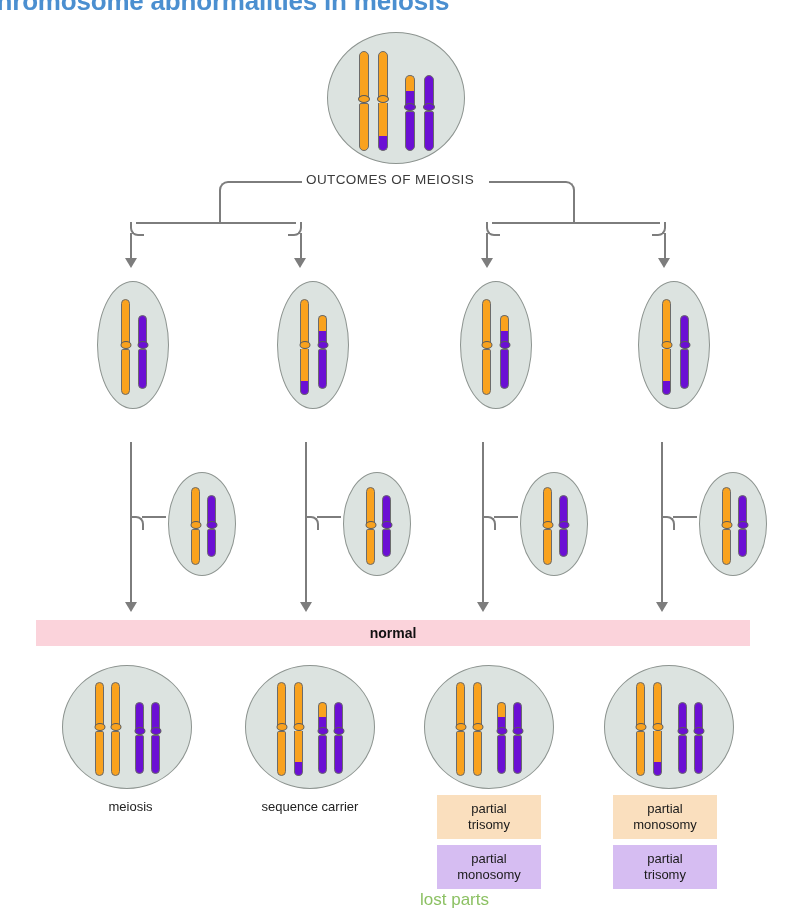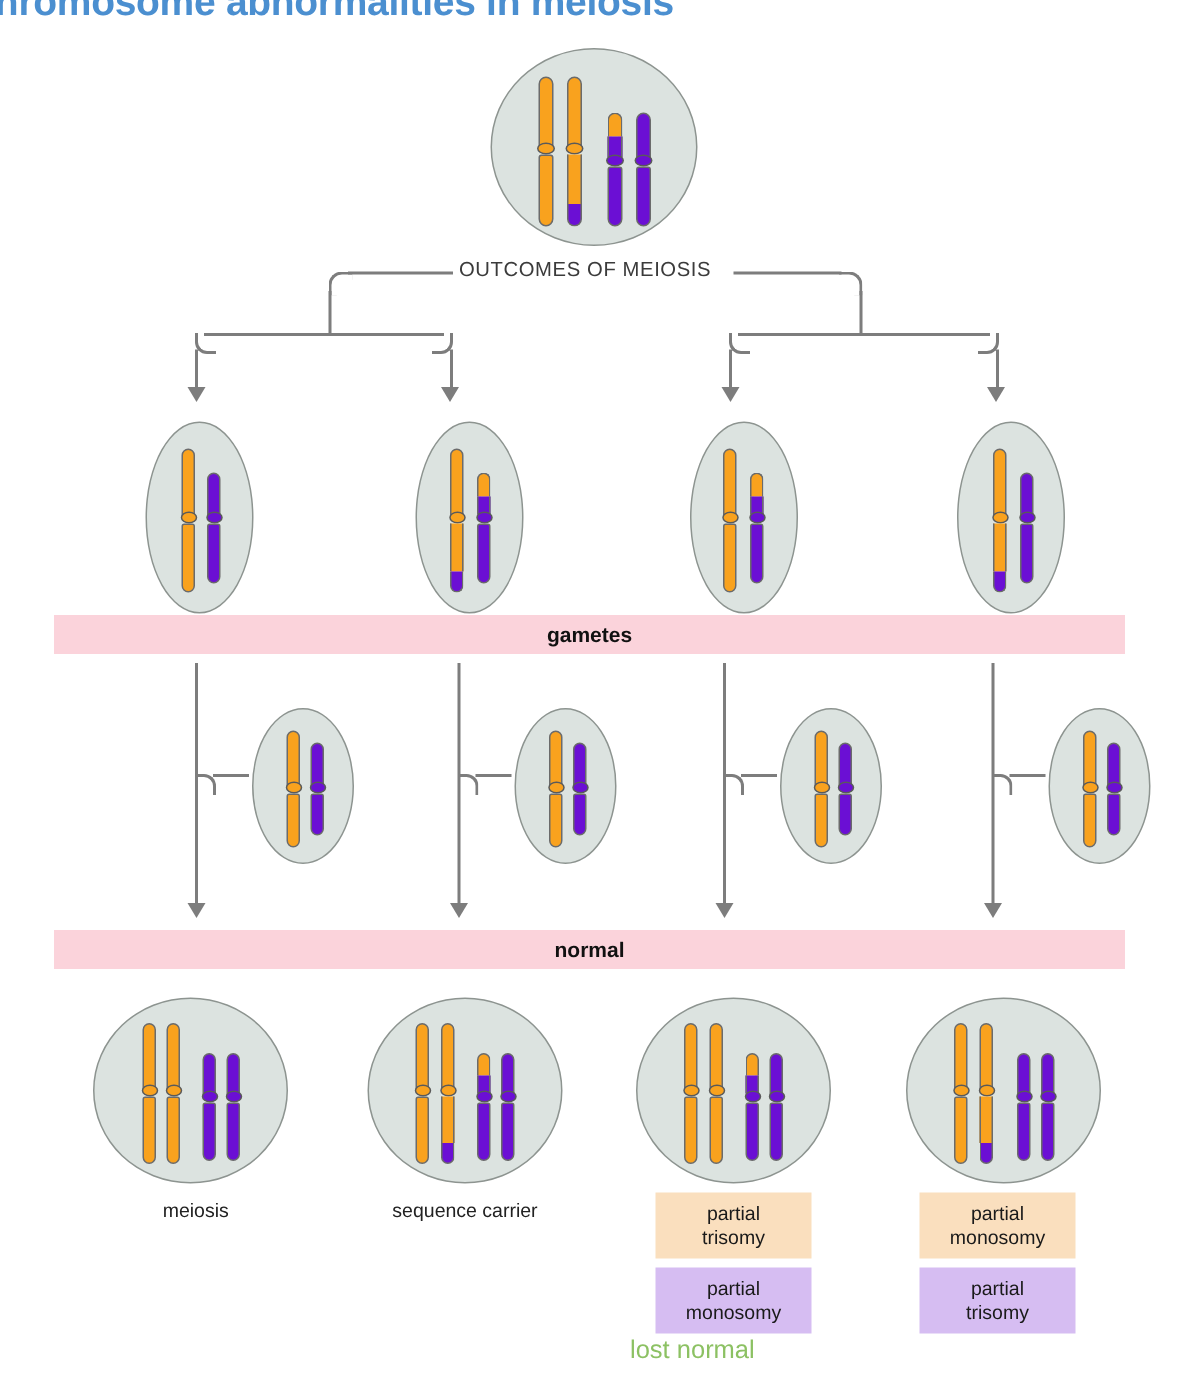--- a/index.html
+++ b/index.html
@@ -248,23 +248,20 @@
       <div class="seg orange" style="top:50px;height:32px;"></div>
       <div class="seg purple tipb" style="top:82px;height:14px;"></div>
     </div>
     <div class="chrom" style="left:41px;top:33px;width:9px;height:74px;">
       <div class="arm top purple" style="top:0;height:30px;"></div>
       <div class="cent purple" style="top:26px;"></div>
       <div class="arm bot purple" style="top:34px;height:40px;"></div>
     </div>
   </div>
 
-  <div class="abs pinkbar" id="bar-gametes">
-    <span>gametes</span>
-  </div>
 
 
   <div class="ln v abs" style="left:130px;top:442px;height:163px;"></div>
   <div class="arrow-d abs" style="left:124.5px;top:602px;"></div>
   <div class="corner abs" style="left:130px;top:516px;width:14px;height:14px;border-left:none;border-bottom:none;border-top-right-radius:8px;"></div>
   <div class="ln h abs" style="left:142px;top:516px;width:24px;"></div>
 
   <div class="ln v abs" style="left:305px;top:442px;height:163px;"></div>
   <div class="arrow-d abs" style="left:299.5px;top:602px;"></div>
   <div class="corner abs" style="left:305px;top:516px;width:14px;height:14px;border-left:none;border-bottom:none;border-top-right-radius:8px;"></div>
@@ -445,15 +442,15 @@
   </div>
   <div class="abs outbox peach" id="box-4a">
     <span>partial</span>
     <span>monosomy</span>
   </div>
   <div class="abs outbox lav" id="box-4b">
     <span>partial</span>
     <span>trisomy</span>
   </div>
 
-  <div class="abs green" id="green-lost">lost normal</div>
+  <div class="abs green" id="green-lost">lost parts</div>
 
 </div>
 
 </body></html>

